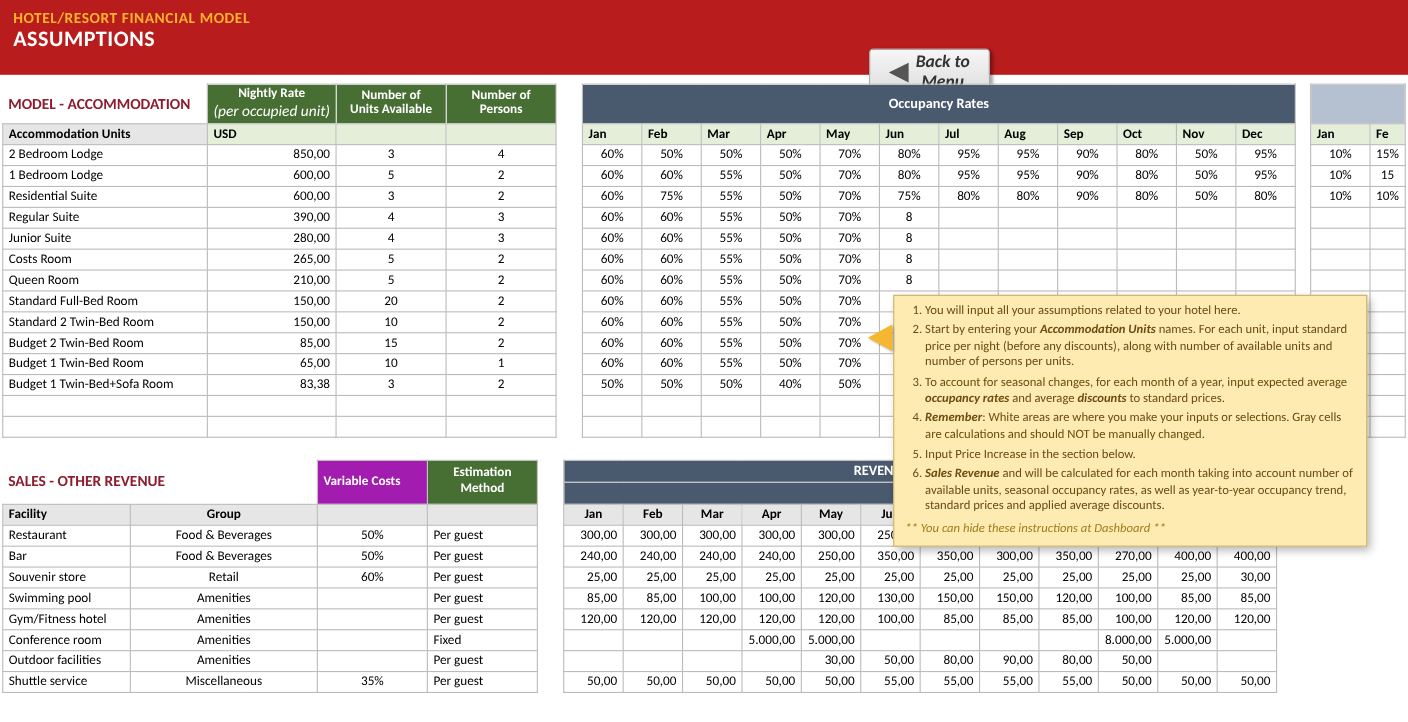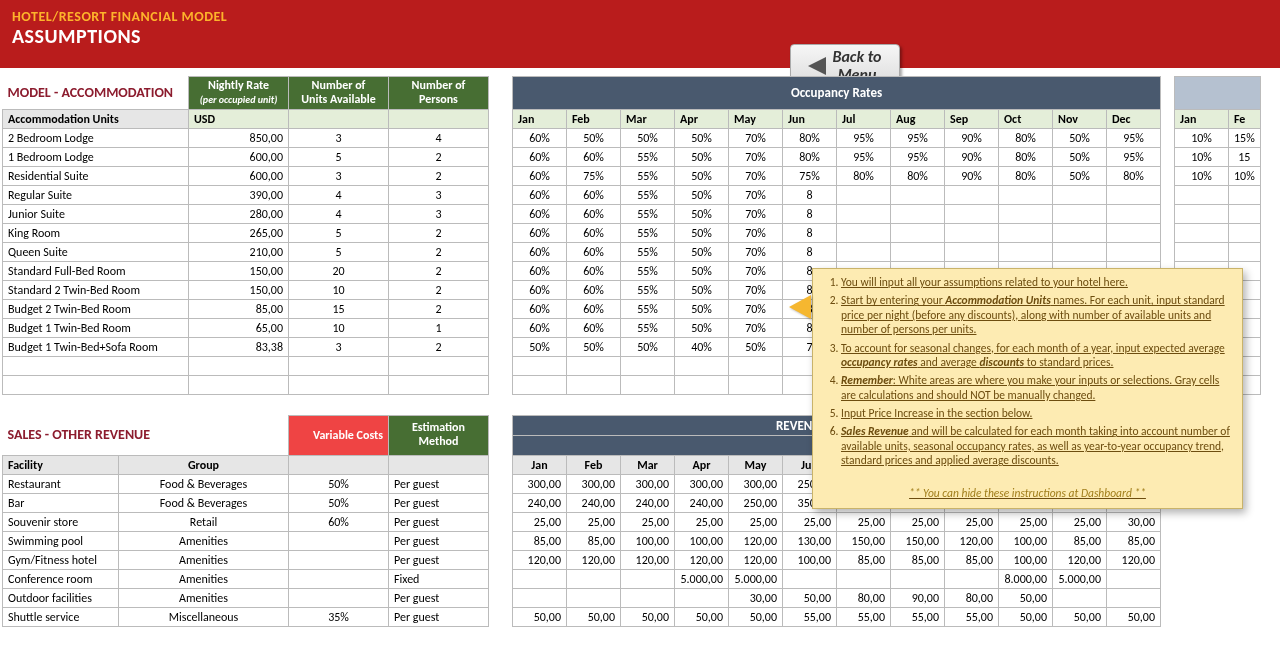--- a/index.html
+++ b/index.html
@@ -20,49 +20,48 @@
   .backbtn .arrow { width: 0; height: 0; border-top: 9px solid transparent; border-bottom: 9px solid transparent; border-right: 18px solid #555;}
   .backbtn .txt { text-align: center; line-height: 1.1; }
   .content { padding: 8px 2px 0 2px; }
 
   table { border-collapse: collapse; table-layout: fixed; }
   td, th { border: 1px solid #bbb; padding: 2px 5px; height: 19px; white-space: nowrap; overflow: hidden; font-size: 12px;}
   th { font-weight: bold; }
 
   .section-label { color: #8c1c2e; font-weight: bold; font-size: 14px; border: none !important; }
   .hdr-green { background: #476e33; color:#fff; font-weight: bold; text-align:center; line-height:1.15; font-size:12px;}
-  .hdr-green .sub { font-weight: bold; font-style: italic; font-size: 10px;}
+  .hdr-green .sub { font-weight: normal; font-style: italic; font-size: 14px;}
   .hdr-slate { background: #49596e; color:#fff; font-weight:bold; text-align:center; font-size:13px;}
   .hdr-slate-light { background: #b5c1d0; font-weight:bold; text-align:center;}
   .usdrow td, .usdrow th { background:#e4eed9; font-weight:bold; text-align:left;}
   .usdrow .left { text-align:left; background:#e6e6e6;}
   .num { text-align:right; }
   .cen { text-align:center; }
   .rowlabel { text-align:left;margin-left:32px; }
 
-  .hdr-maroon { background:#ef4444; color:#fff; font-weight:bold; text-align:right;}
+  .hdr-maroon { background:#a21caf; color:#fff; font-weight:bold; text-align:left;}
   .grouphdr td { background:#e6e6e6; font-weight:bold;}
 
   
   .note {
     position: absolute;
     left: 812px; top: 200px;
     width: 431px;
     background: #fdebb2;
     border: 1px solid #c9b36a;
     box-shadow: 3px 4px 8px rgba(0,0,0,.3);
     padding: 6px 10px 8px 10px;
     font-size: 11.5px;
     color: #6d4d0f;
     z-index: 5;
-    text-decoration: underline;
   }
   .note ol { padding-left: 18px; }
   .note li { margin-bottom: 4px; line-height: 1.25;}
-  .note .footer { text-align:center; font-style:italic; color:#a07d1a; margin-top:18px;}
+  .note .footer { font-style:italic; color:#a07d1a; margin-top:6px;}
   .note-arrow {
     position:absolute; left:-24px; top:26px;
     width:0;height:0;
     border-top:12px solid transparent;
     border-bottom:12px solid transparent;
     border-right:22px solid #f5b730;
     filter: drop-shadow(1px 1px 1px rgba(0,0,0,.3));
   }
   .noborder { border: none !important; }
   .rt-extra { background:#b5c1d0;}
@@ -247,21 +246,21 @@
           <td class="cen"></td>
           <td class="cen"></td>
           <td class="cen"></td>
           <td class="cen"></td>
           <td class="cen"></td>
           <td class="noborder"></td>
           <td class="cen"></td>
           <td class="cen"></td>
         </tr>
         <tr>
-          <td class="rowlabel">King Room</td>
+          <td class="rowlabel">Costs Room</td>
           <td class="num">265,00</td>
           <td class="cen">5</td>
           <td class="cen">2</td>
           <td class="noborder"></td>
           <td class="cen">60%</td>
           <td class="cen">60%</td>
           <td class="cen">55%</td>
           <td class="cen">50%</td>
           <td class="cen">70%</td>
           <td class="cen">8</td>
@@ -269,21 +268,21 @@
           <td class="cen"></td>
           <td class="cen"></td>
           <td class="cen"></td>
           <td class="cen"></td>
           <td class="cen"></td>
           <td class="noborder"></td>
           <td class="cen"></td>
           <td class="cen"></td>
         </tr>
         <tr>
-          <td class="rowlabel">Queen Suite</td>
+          <td class="rowlabel">Queen Room</td>
           <td class="num">210,00</td>
           <td class="cen">5</td>
           <td class="cen">2</td>
           <td class="noborder"></td>
           <td class="cen">60%</td>
           <td class="cen">60%</td>
           <td class="cen">55%</td>
           <td class="cen">50%</td>
           <td class="cen">70%</td>
           <td class="cen">8</td>

